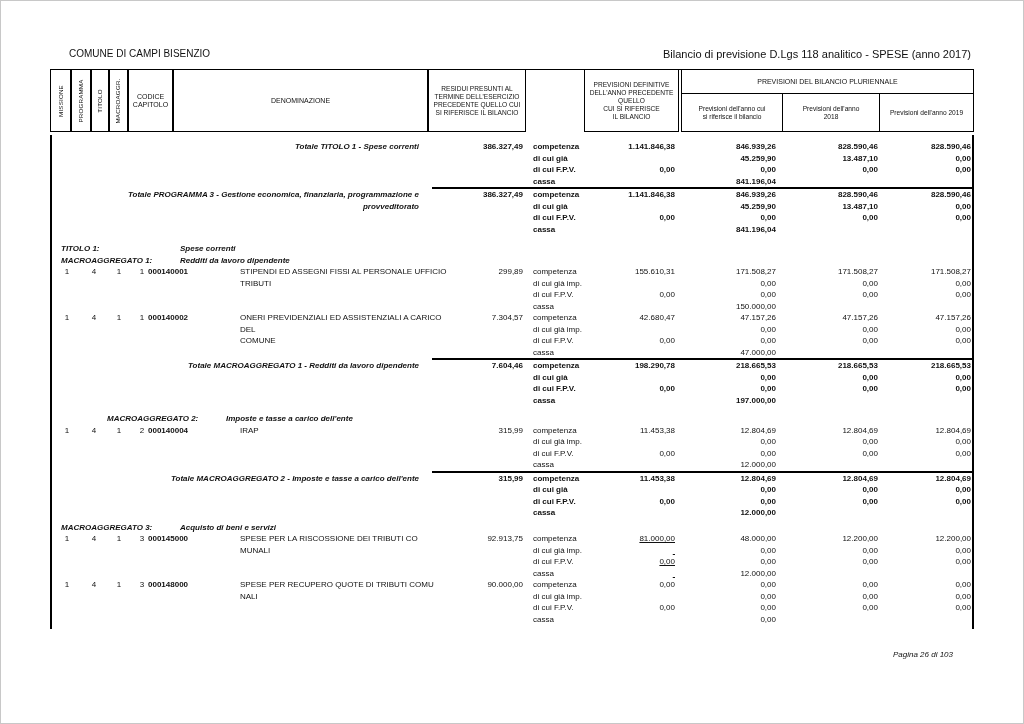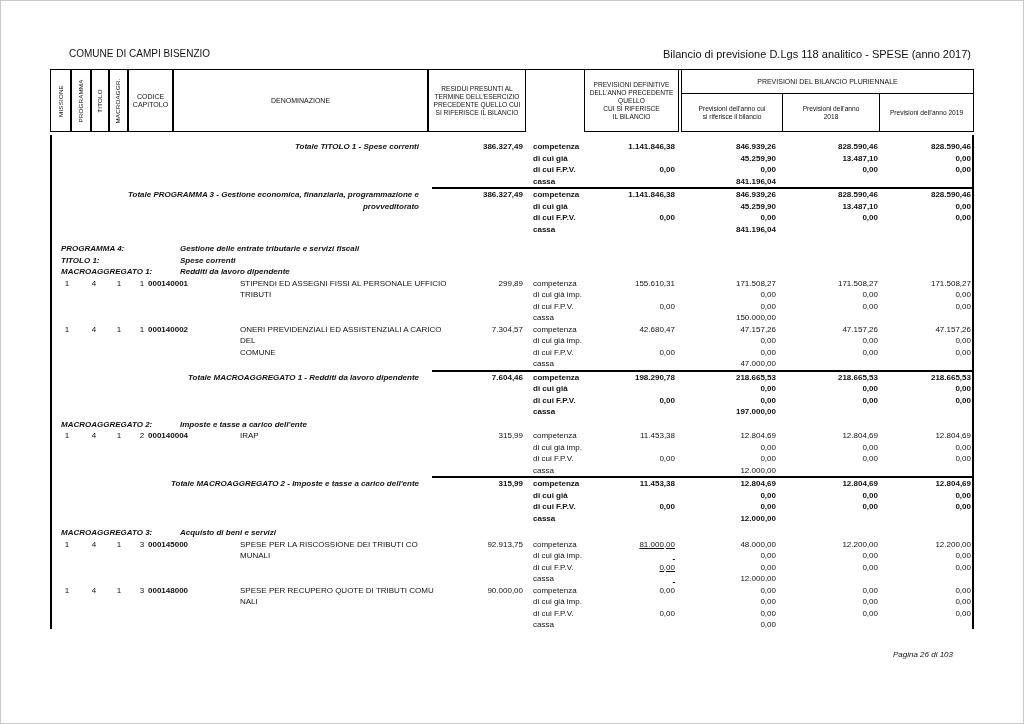--- a/index.html
+++ b/index.html
@@ -144,24 +144,20 @@
         </div>
         <div class="stack num" style="left: 834px;">
           <div class="line">828.590,46</div>
           <div class="line">0,00</div>
           <div class="line">0,00</div>
           <div class="line">&nbsp;</div>
         </div>
       </div>
       <div class="section" style="margin-top: 8px;">
         <div class="secline">
-          <div class="seck">PROGRAMMA 4:</div>
-          <div class="secv">Gestione delle entrate tributarie e servizi fiscali</div>
-        </div>
-        <div class="secline">
           <div class="seck">TITOLO 1:</div>
           <div class="secv">Spese correnti</div>
         </div>
         <div class="secline">
           <div class="seck">MACROAGGREGATO 1:</div>
           <div class="secv">Redditi da lavoro dipendente</div>
         </div>
       </div>
       <div class="block">
         <div class="code" style="left: 9px;">1</div>
@@ -271,21 +267,21 @@
           <div class="line">0,00</div>
           <div class="line">&nbsp;</div>
         </div>
         <div class="stack num" style="left: 834px;">
           <div class="line">218.665,53</div>
           <div class="line">0,00</div>
           <div class="line">0,00</div>
           <div class="line">&nbsp;</div>
         </div>
       </div>
-      <div class="section" style="margin-top: 1px;">
+      <div class="section" style="margin-top: 7px; padding-left: 46px;">
         <div class="secline">
           <div class="seck">MACROAGGREGATO 2:</div>
           <div class="secv">Imposte e tasse a carico dell'ente</div>
         </div>
       </div>
       <div class="block">
         <div class="code" style="left: 9px;">1</div>
         <div class="code" style="left: 36px;">4</div>
         <div class="code" style="left: 61px;">1</div>
         <div class="code" style="left: 84px;">2</div>

